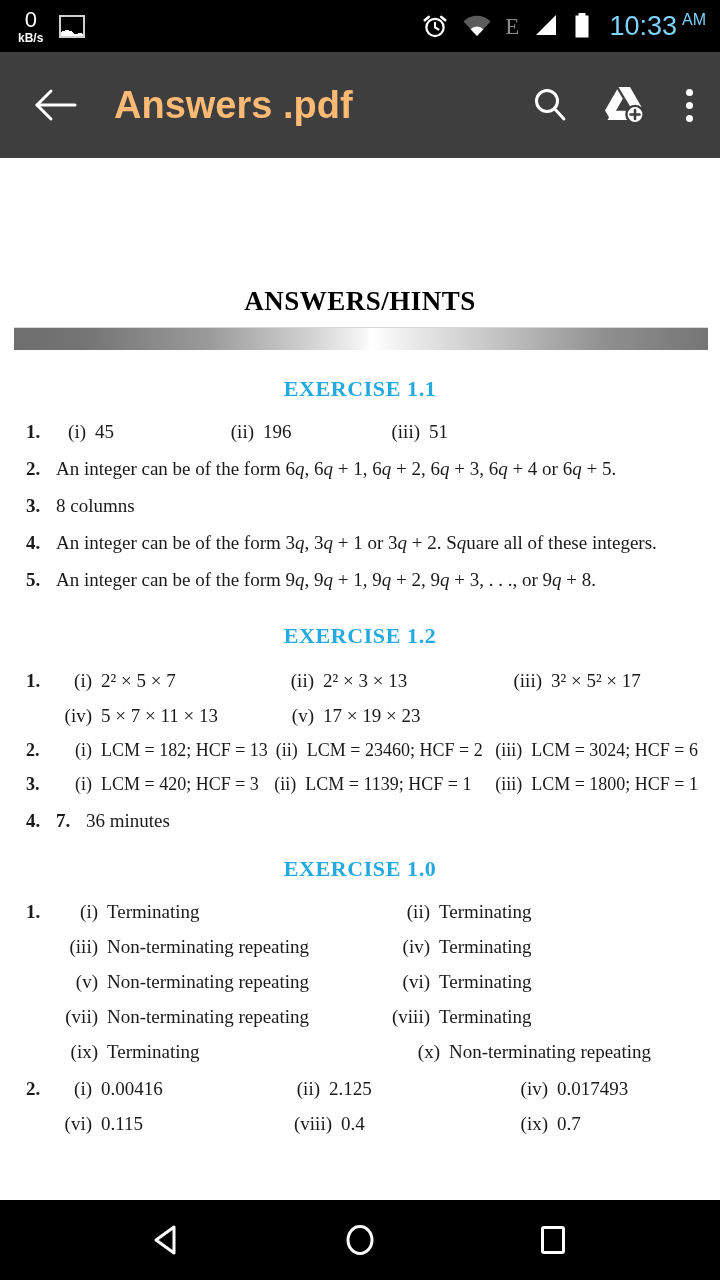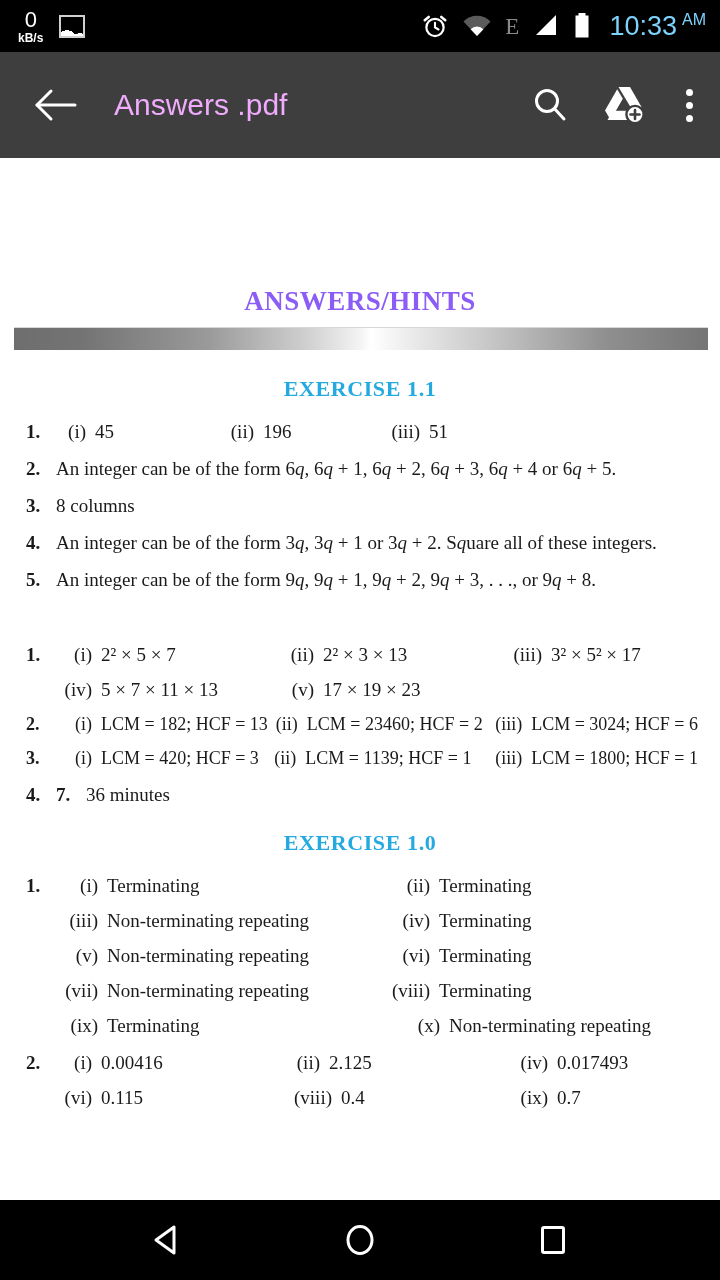--- a/index.html
+++ b/index.html
@@ -105,23 +105,23 @@
     align-items: center;
     box-sizing: border-box;
     padding: 0 16px 0 30px;
   }
   .appbar .back {
     width: 52px; height: 52px;
     display: flex; align-items: center; justify-content: center;
     flex: none;
   }
   .appbar .title {
-    color: #f0abfc;
-    font-size: 30px;
-    font-weight: 400;
+    color: #fdba74;
+    font-size: 38px;
+    font-weight: 700;
     margin-left: 32px;
     white-space: nowrap;
     letter-spacing: 0px;
   }
   .appbar .actions {
     margin-left: auto;
     display: flex;
     align-items: center;
     gap: 26px;
   }
@@ -149,21 +149,21 @@
   }
   .doc {
     position: absolute;
     top: 0; left: 0;
     width: 720px;
     font-family: "Liberation Serif", serif;
     color: #1a1a1a;
   }
   .doc-title {
     text-align: center;
-    color: #8b5cf6;
+    color: #000000;
     font-weight: bold;
     font-size: 27px;
     letter-spacing: 0.5px;
     margin-top: 128px;
   }
   .rule {
     margin: 10px 12px 0 14px;
     height: 22px;
     background: linear-gradient(to right,
       #6e6e6e 0%, #747474 10%, #9a9a9a 28%, #cfcfcf 42%,
@@ -326,20 +326,21 @@
           <span class="qno">4.</span>
           <span>An integer can be of the form 3<span class="it">q</span>, 3<span class="it">q</span> + 1 or 3<span class="it">q</span> + 2. S<span class="it">q</span>uare all of these integers.</span>
         </div>
         <div class="row" style="margin-top:18px">
           <span class="qno">5.</span>
           <span>An integer can be of the form 9<span class="it">q</span>, 9<span class="it">q</span> + 1, 9<span class="it">q</span> + 2, 9<span class="it">q</span> + 3, . . ., or 9<span class="it">q</span> + 8.</span>
         </div>
       </div>
 
       <div style="height:34px"></div>
+      <div class="ex-head">EXERCISE  1.2</div>
       <div class="doc-body">
         <div class="row" style="margin-top:22px">
           <span class="qno">1.</span>
           <span class="c" style="width:222px">
               <span class="lbl" style="width:36px">(i)</span>
               <span>2² × 5 × 7</span>
             </span>
           <span class="c" style="width:222px">
               <span class="lbl" style="width:36px">(ii)</span>
               <span>2² × 3 × 13</span>

